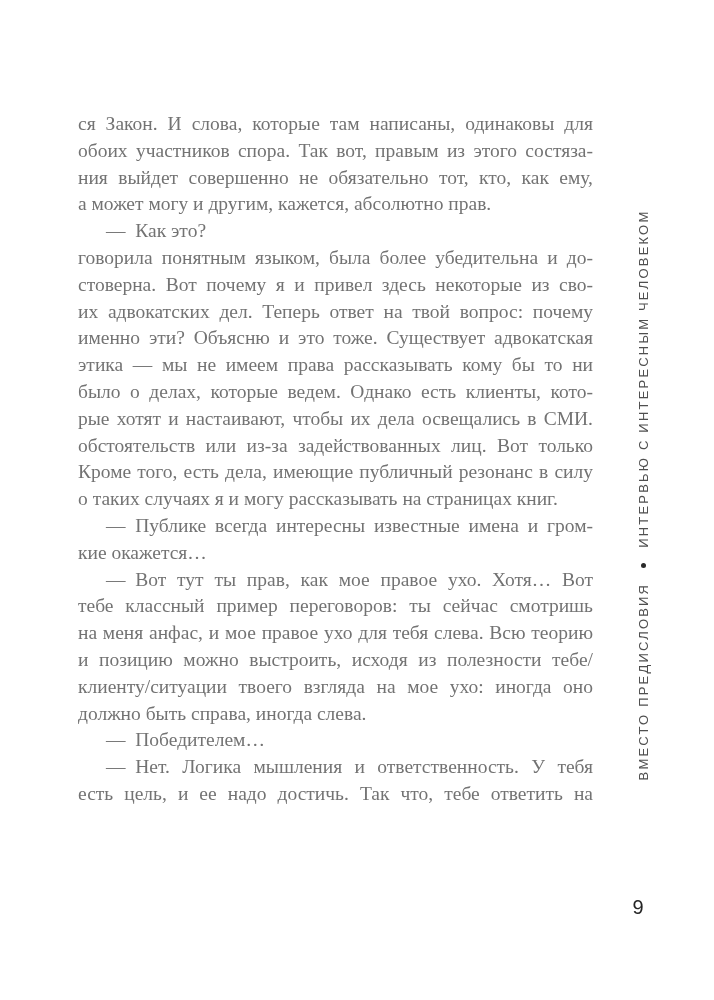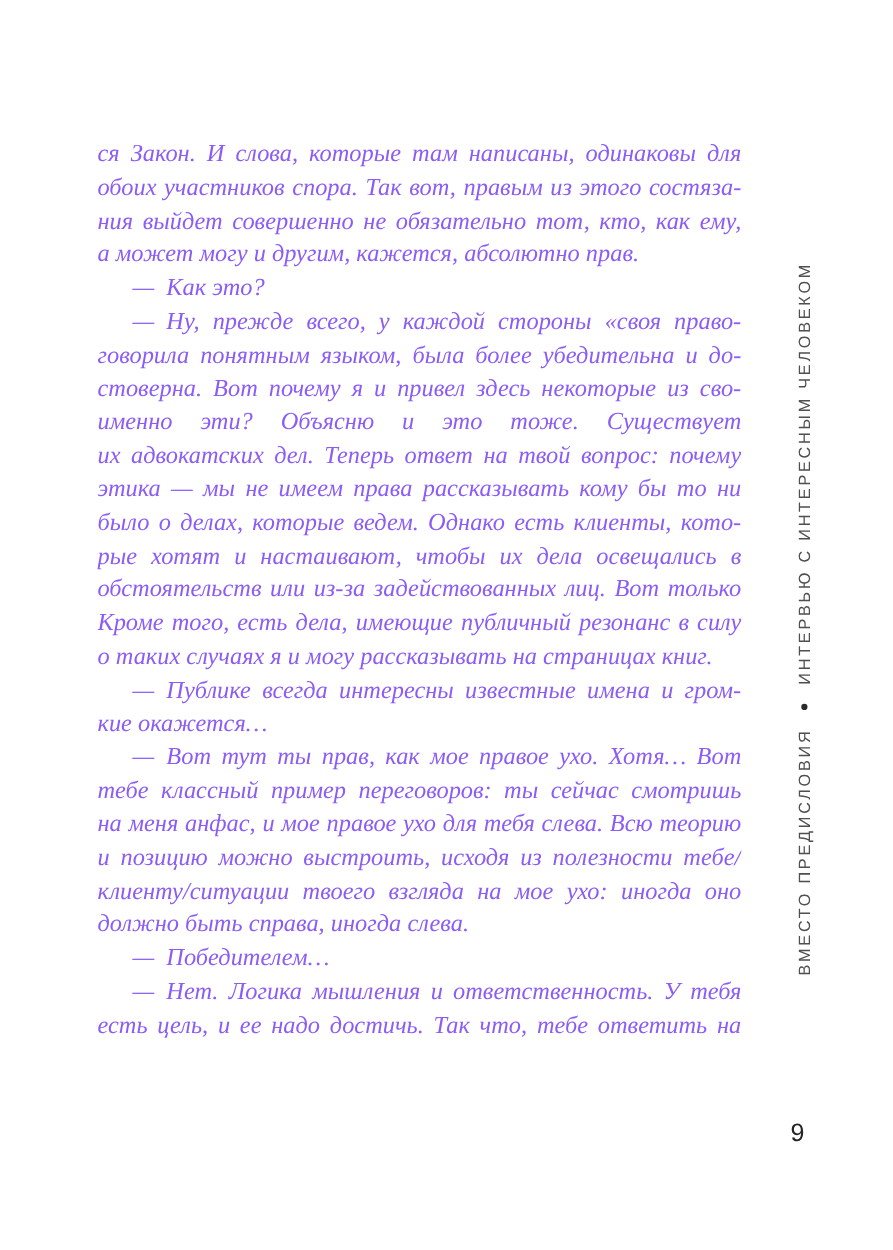--- a/index.html
+++ b/index.html
@@ -18,23 +18,22 @@
     position: absolute;
     inset: 0;
     background: #ffffff;
   }
   
   .text-block {
     position: absolute;
     left: 78px;
     top: 111px;
     width: 515px;
-    color: #8b5cf6;
+    color: #737373;
     font-size: 19.5px;
-    font-style: italic;
   }
   .line {
     height: 26.8px;
     line-height: 26.8px;
     white-space: normal;
     overflow: hidden;
   }
   .line.j {
     text-align: justify;
     text-align-last: justify;
@@ -82,25 +81,24 @@
 <body>
 
 <div class="book-page">
 
   <main class="text-block" id="text-block">
       <div class="line j">ся Закон. И слова, которые там написаны, одинаковы для</div>
       <div class="line j">обоих участников спора. Так вот, правым из этого состяза-</div>
       <div class="line j">ния выйдет совершенно не обязательно тот, кто, как ему,</div>
       <div class="line">а может могу и другим, кажется, абсолютно прав.</div>
       <div class="line indent">— Как это?</div>
-      <div class="line j indent">— Ну, прежде всего, у каждой стороны «своя право-</div>
       <div class="line j">говорила понятным языком, была более убедительна и до-</div>
       <div class="line j">стоверна. Вот почему я и привел здесь некоторые из сво-</div>
+      <div class="line j">их адвокатских дел. Теперь ответ на твой вопрос: почему</div>
       <div class="line j">именно эти? Объясню и это тоже. Существует адвокатская</div>
-      <div class="line j">их адвокатских дел. Теперь ответ на твой вопрос: почему</div>
       <div class="line j">этика — мы не имеем права рассказывать кому бы то ни</div>
       <div class="line j">было о делах, которые ведем. Однако есть клиенты, кото-</div>
       <div class="line j">рые хотят и настаивают, чтобы их дела освещались в СМИ.</div>
       <div class="line j">обстоятельств или из-за задействованных лиц. Вот только</div>
       <div class="line j">Кроме того, есть дела, имеющие публичный резонанс в силу</div>
       <div class="line">о таких случаях я и могу рассказывать на страницах книг.</div>
       <div class="line j indent">— Публике всегда интересны известные имена и гром-</div>
       <div class="line">кие окажется…</div>
       <div class="line j indent">— Вот тут ты прав, как мое правое ухо. Хотя… Вот</div>
       <div class="line j">тебе классный пример переговоров: ты сейчас смотришь</div>

